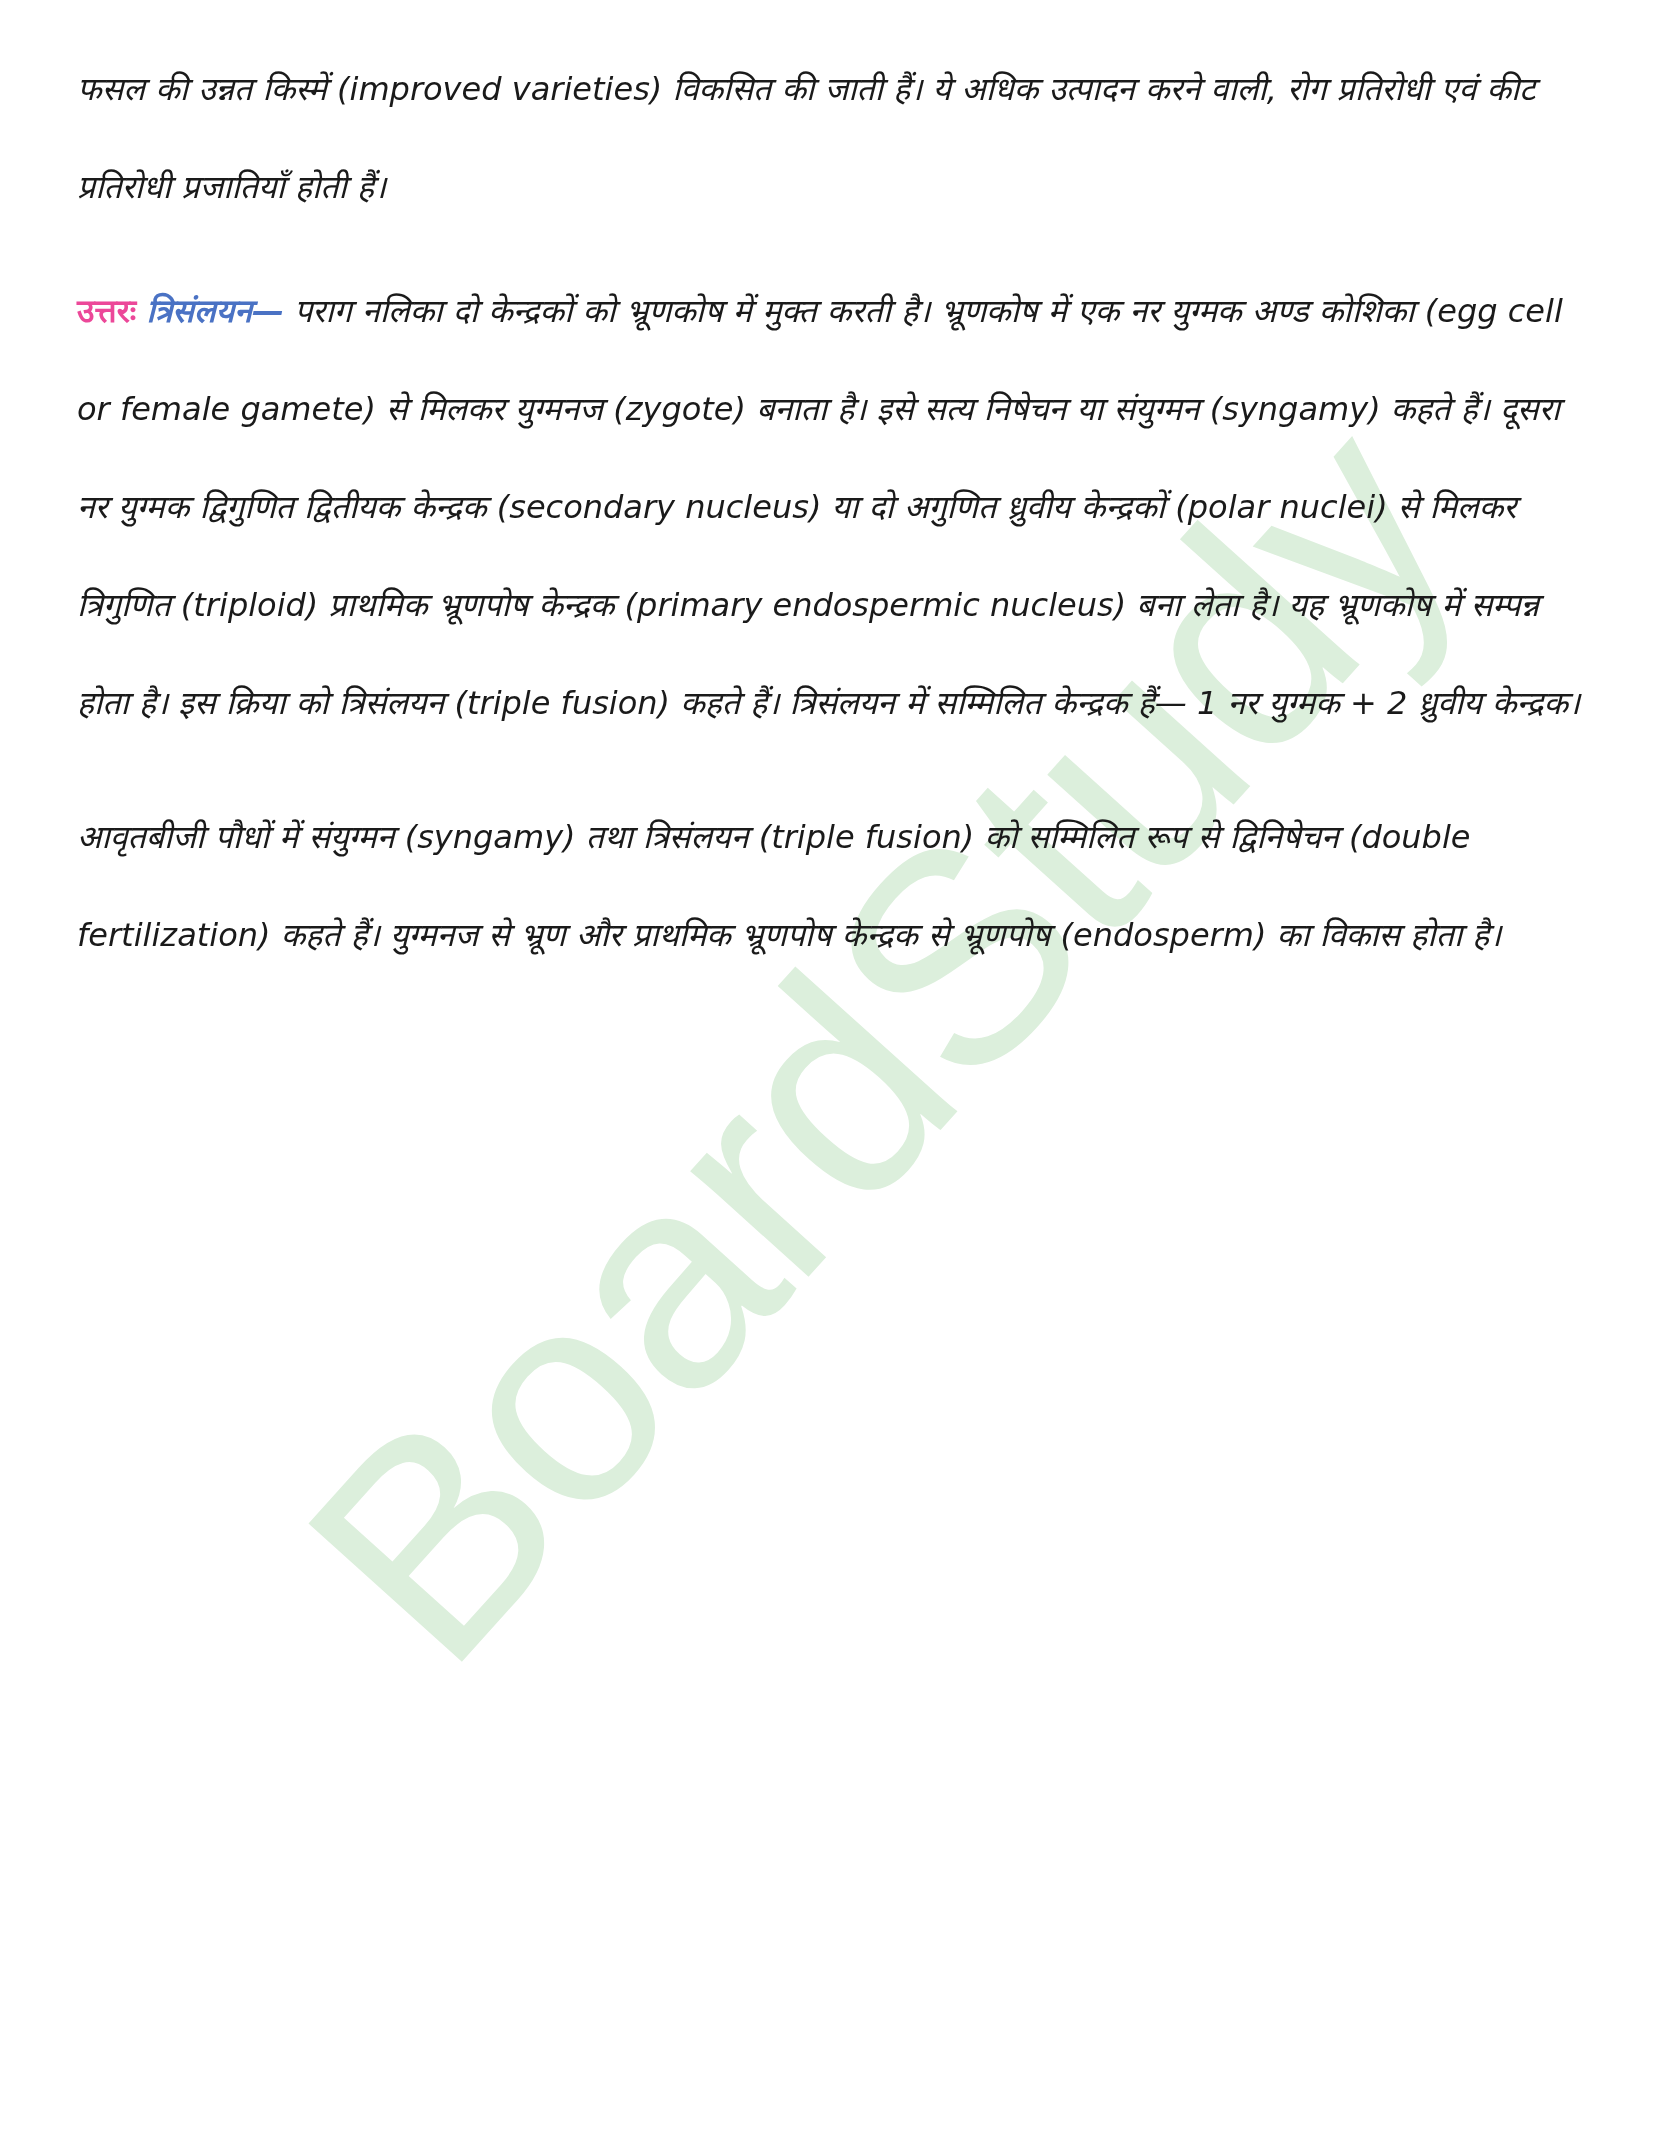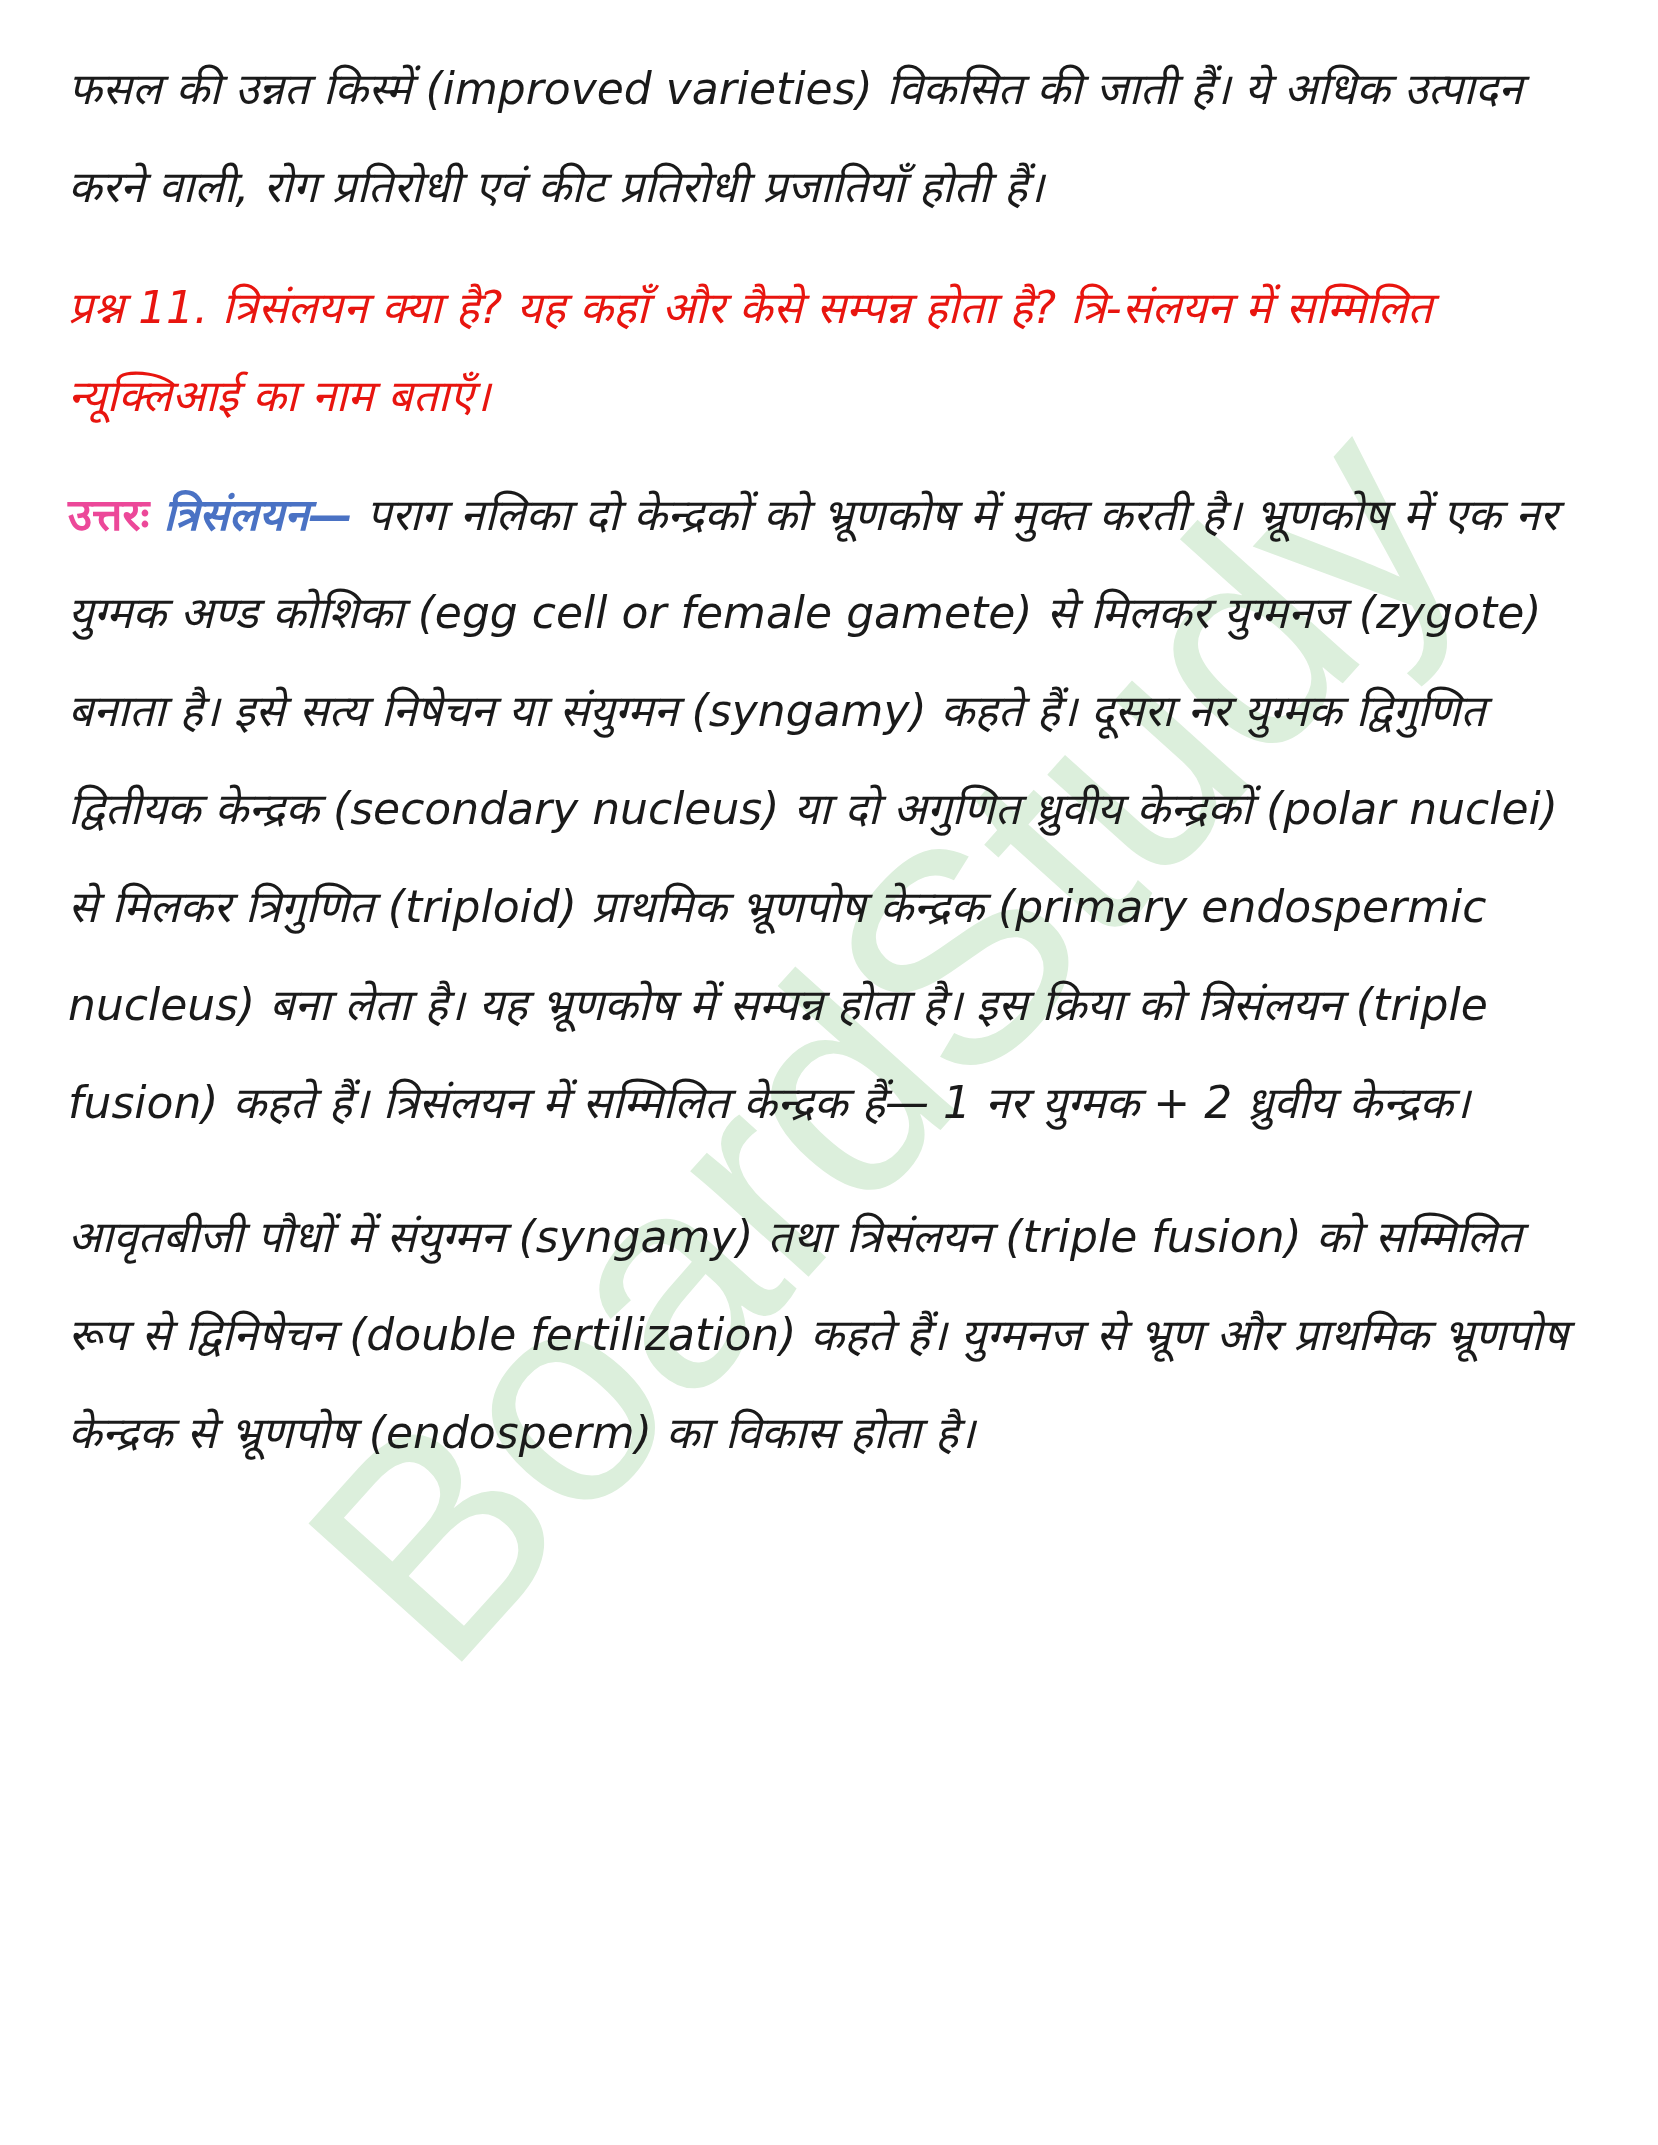--- a/index.html
+++ b/index.html
@@ -32,25 +32,25 @@
     letter-spacing: -4px;
   }
   .page {
     position: relative;
     z-index: 1;
     padding: 40px 60px 0 60px;
     box-sizing: border-box;
     width: 1658px;
   }
   .para {
-    font-size: 44px;
+    font-size: 32px;
     line-height: 98px;
     color: #1a1a1a;
     font-style: italic;
-    margin: 8px;
+    margin: 17px;
   }
   .para.first {
     margin-top: 0;
   }
   .question {
     color: #e8150f;
     margin-top: 28px;
     line-height: 88px;
   }
   .answer {
@@ -74,24 +74,20 @@
 <body>
 
 <div class="watermark">BoardStudy</div>
 
 <div class="page">
 
   <p class="para first">
     <span>फसल की उन्नत किस्में (improved varieties) विकसित की जाती हैं। ये अधिक उत्पादन करने वाली, रोग प्रतिरोधी एवं कीट प्रतिरोधी प्रजातियाँ होती हैं।</span>
   </p>
 
-  <p class="para question">
-    <span>प्रश्न 11.</span>
-    <span>त्रिसंलयन क्या है? यह कहाँ और कैसे सम्पन्न होता है? त्रि-संलयन में सम्मिलित न्यूक्लिआई का नाम बताएँ।</span>
-  </p>
 
   <p class="para answer">
     <span class="answer-label">उत्तरः</span>
     <span class="answer-term">त्रिसंलयन—</span>
     <span>पराग नलिका दो केन्द्रकों को भ्रूणकोष में मुक्त करती है। भ्रूणकोष में एक नर युग्मक अण्ड कोशिका (egg cell or female gamete) से मिलकर युग्मनज (zygote) बनाता है। इसे सत्य निषेचन या संयुग्मन (syngamy) कहते हैं। दूसरा नर युग्मक द्विगुणित द्वितीयक केन्द्रक (secondary nucleus) या दो अगुणित ध्रुवीय केन्द्रकों (polar nuclei) से मिलकर त्रिगुणित (triploid) प्राथमिक भ्रूणपोष केन्द्रक (primary endospermic nucleus) बना लेता है। यह भ्रूणकोष में सम्पन्न होता है। इस क्रिया को त्रिसंलयन (triple fusion) कहते हैं। त्रिसंलयन में सम्मिलित केन्द्रक हैं— 1 नर युग्मक + 2 ध्रुवीय केन्द्रक।</span>
   </p>
 
   <p class="para closing">
     <span>आवृतबीजी पौधों में संयुग्मन (syngamy) तथा त्रिसंलयन (triple fusion) को सम्मिलित रूप से द्विनिषेचन (double fertilization) कहते हैं। युग्मनज से भ्रूण और प्राथमिक भ्रूणपोष केन्द्रक से भ्रूणपोष (endosperm) का विकास होता है।</span>
   </p>

